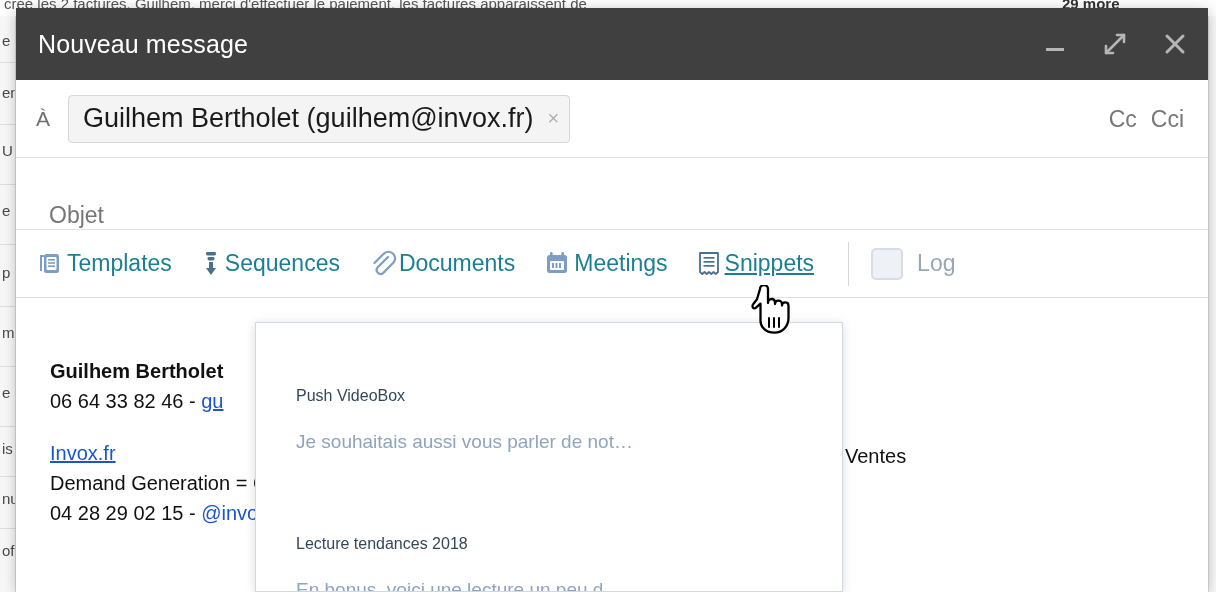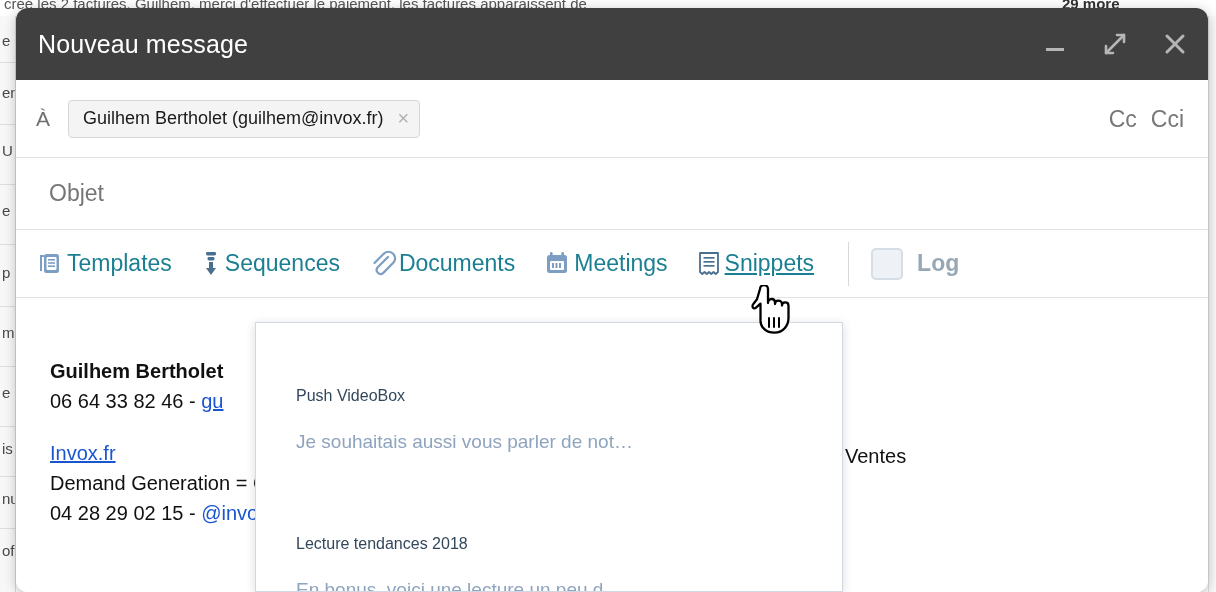--- a/index.html
+++ b/index.html
@@ -48,21 +48,20 @@
   }
 
   
   #compose {
     position: absolute;
     left: 16px; top: 8px;
     width: 1192px; height: 584px;
     background: #ffffff;
     box-shadow: 0 3px 14px rgba(0,0,0,.28);
     overflow: hidden;
-    border-radius: 12px;
   }
 
   .titlebar {
     position: relative;
     height: 72px;
     background: #404040;
     display: flex; align-items: center;
   }
   .titlebar h1 {
     font-size: 25px; font-weight: normal; color: #ffffff;
@@ -91,36 +90,36 @@
   }
   .chip {
     display: inline-flex; align-items: center;
     background: #f4f4f4;
     border: 1px solid #d6d6d6;
     border-radius: 4px;
     padding: 7px 10px 8px 14px;
     margin-left: 4px;
     max-width: 520px;
   }
-  .chip-text { font-size: 18px; color: #1a1a1a; white-space: nowrap; }
+  .chip-text { font-size: 27px; color: #1a1a1a; white-space: nowrap; }
   .chip-x {
     margin-left: 14px; font-size: 20px; color: #b0b0b0; cursor: pointer;
     line-height: 1;
   }
   .cc-group {
     position: absolute; right: 24px; top: 0; height: 78px;
     display: flex; align-items: center; gap: 14px;
   }
   .cc-group span {
     font-size: 23px; color: #777; cursor: pointer;
   }
 
   .subject-row {
     height: 72px;
-    display: flex; align-items: center;
+    display: flex; align-items: flex-end;
     padding: 0 20px;
     border-bottom: 1px solid #e2e2e2;
   }
   .subject-placeholder { font-size: 23px; color: #767676; padding-left: 13px; }
 
   
   .toolbar {
     position: relative;
     height: 68px;
     display: flex; align-items: center;
@@ -144,21 +143,21 @@
     width: 1px; height: 44px; background: #d8d8d8;
     margin: 0 22px 0 8px;
   }
   .chk-group { display: flex; align-items: center; gap: 14px; margin-right: 30px; cursor: pointer; }
   .chkbox {
     width: 32px; height: 32px; border-radius: 5px;
     border: 2px solid #cdd6e0; background: #fff;
   }
   .chkbox.disabled { background: #eef2f6; border-color: #d5dde5; }
   .chk-label { font-size: 23px; color: #33475b; }
-  .chk-label.muted { color: #98a7b5; font-weight: bold; }
+  .chk-label.muted { color: #98a7b5; }
 
   
   .bodyarea {
     position: relative;
     padding: 58px 0 0 34px;
     height: 294px;
     overflow: hidden;
     background: #fff;
   }
   .sig-line { font-size: 20px; color: #111; line-height: 30px; white-space: nowrap; }

